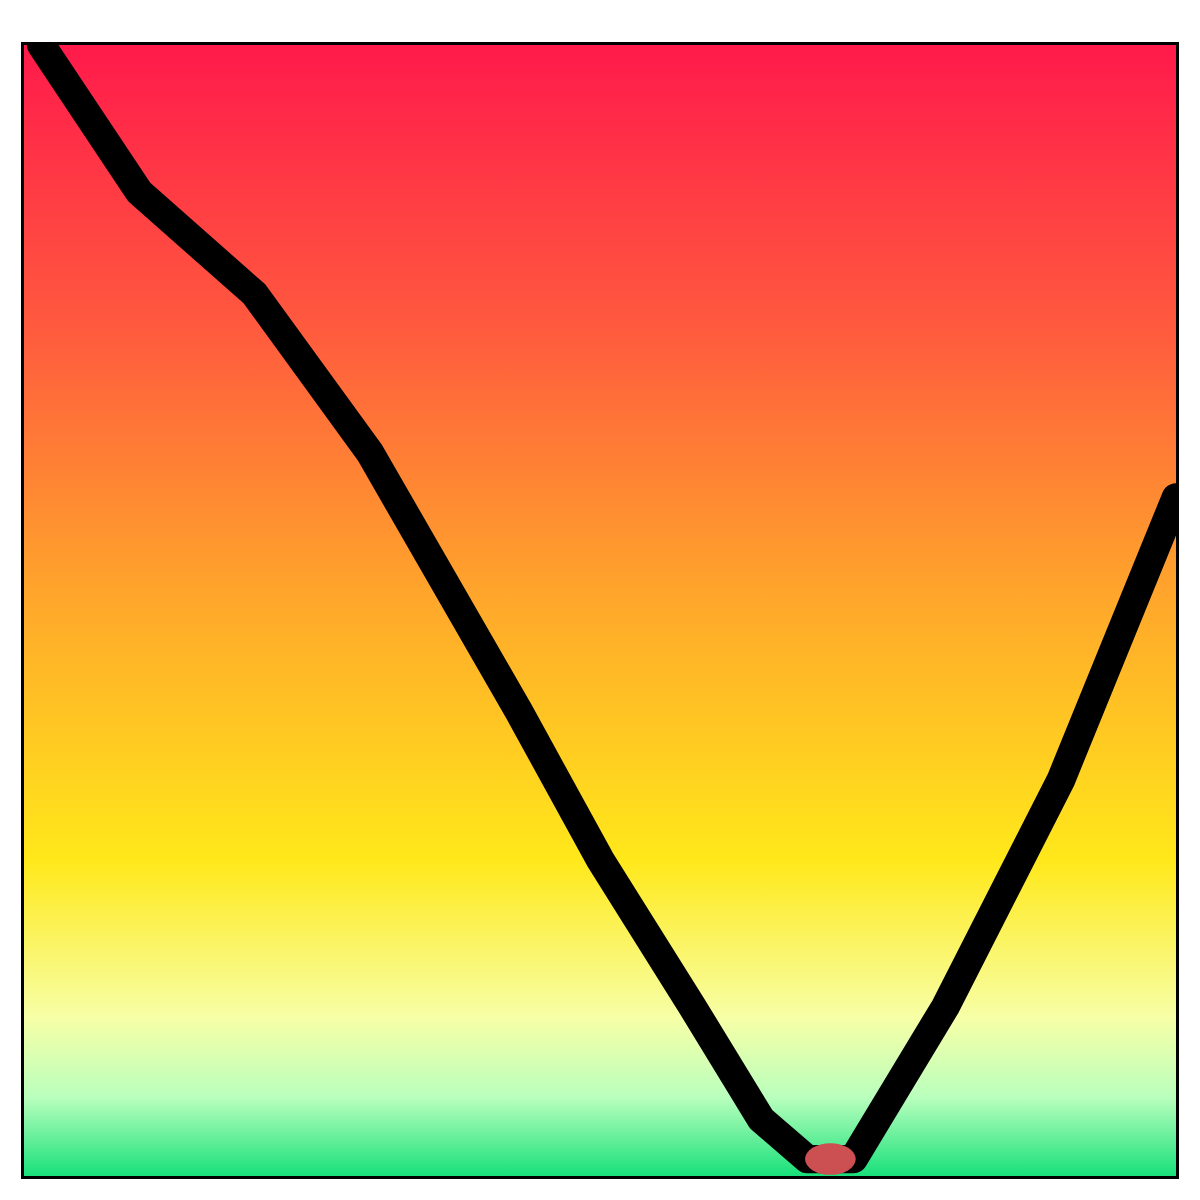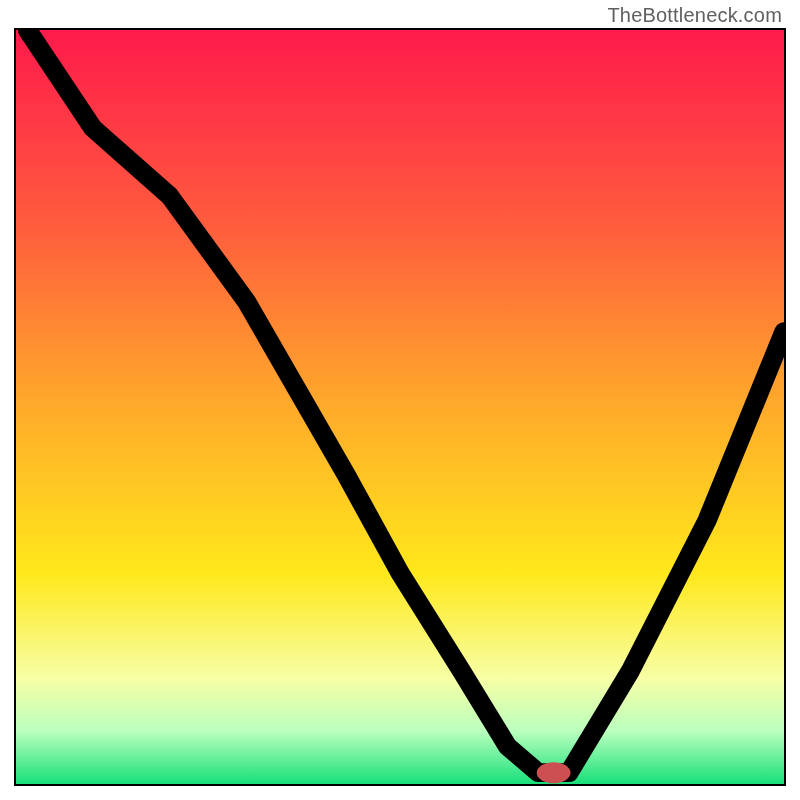--- a/index.html
+++ b/index.html
@@ -70,21 +70,20 @@
   .marker {
     fill: #cc4f52;
     stroke: none;
   }
 </style>
 </head>
 <body>
 
 <div class="stage">
 
-  <div class="watermark">TheBottleneck.com</div>
 
   <div class="plot">
 
     <div class="gradient-bg" style="--c0:#ff1a4b;--c1:#ff5a3e;--c2:#ffaa2a;--c3:#ffe81a;--c4:#f7ffa6;--c5:#baffbd;--c6:#18e07a;"></div>
 
     <svg class="curve" viewBox="0 0 100 100" preserveAspectRatio="none">
       <path d="M1.50 0.00 L10.00 13.00 L20.00 22.00 L30.00 36.00 L43.00 59.00 L50.00 72.00 L58.00 85.00 L64.00 95.00 L68.00 98.50 L72.00 98.50 L80.00 85.00 L90.00 65.00 L100.00 40.00"></path>
       <ellipse class="marker" cx="70" cy="98.5" rx="2.2" ry="1.4"></ellipse>
     </svg>
 

